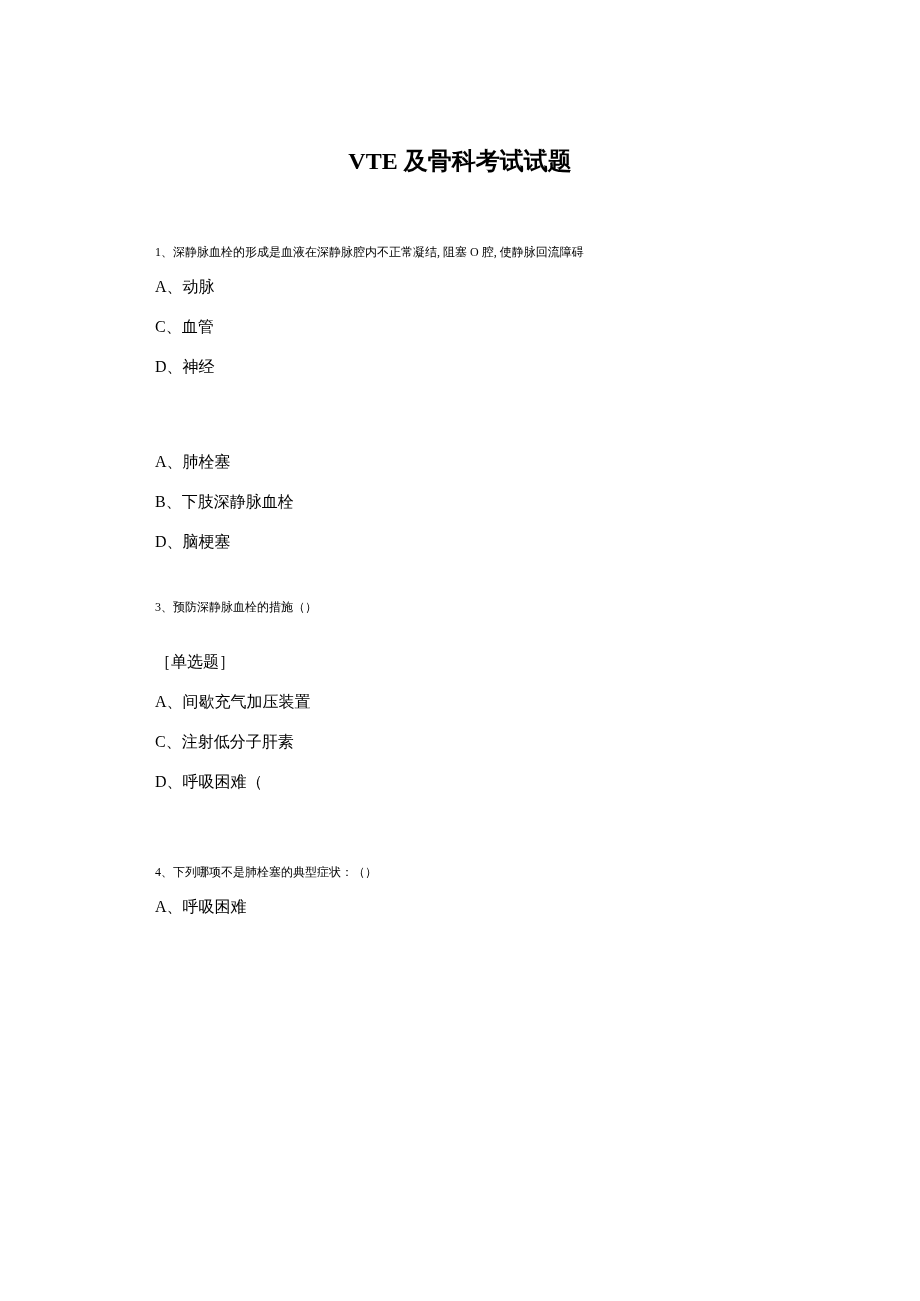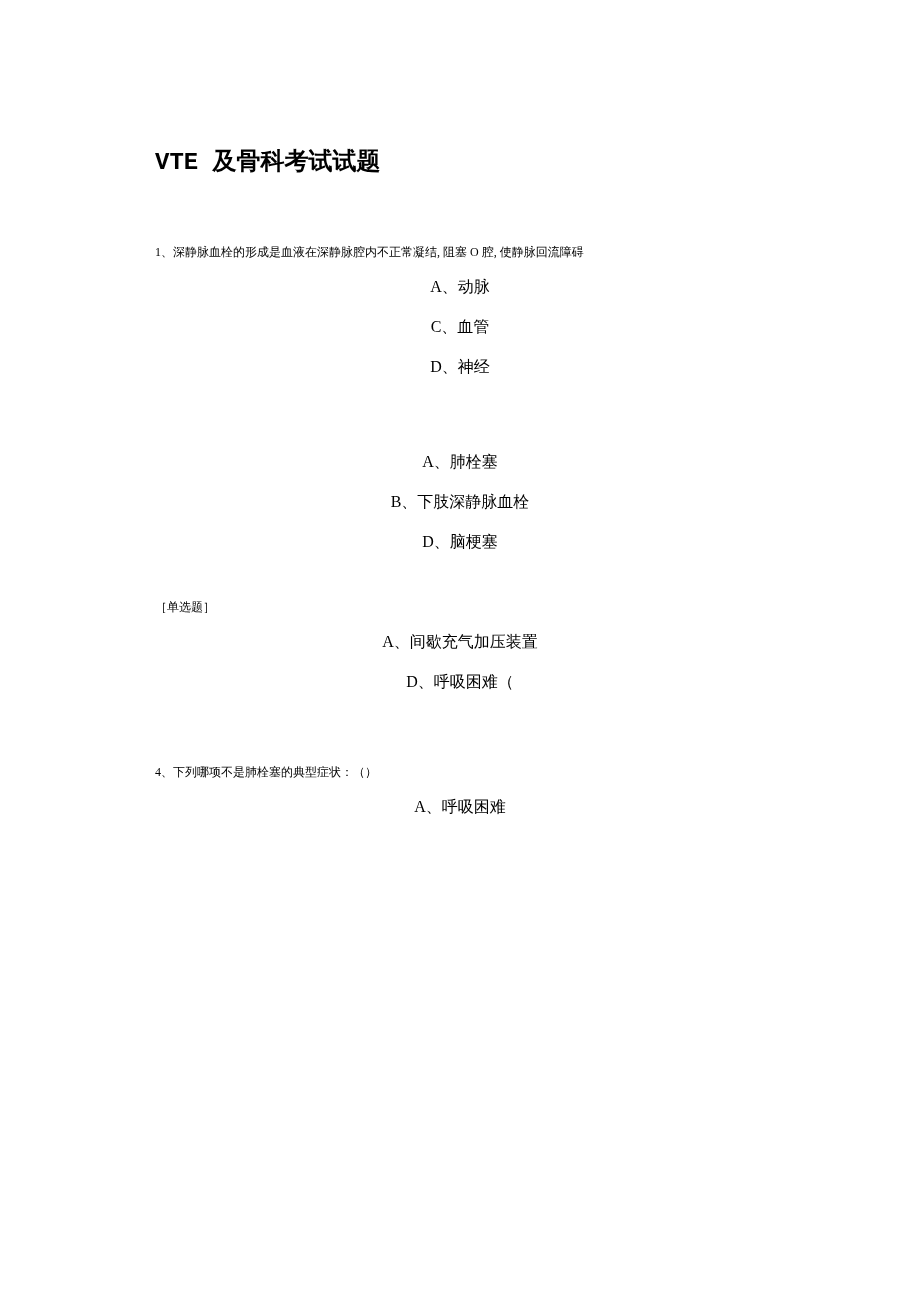--- a/index.html
+++ b/index.html
@@ -9,42 +9,41 @@
     }
     body {
       width: 920px;
       height: 1301px;
       background: #ffffff;
       font-family: "SimSun", "宋体", serif;
       color: #000000;
       padding: 145px 155px 0 155px;
     }
     .title {
-      text-align: left;
+      text-align: center;
       font-size: 24px;
       font-weight: bold;
       margin-bottom: 60px;
-      font-family: Liberation Mono, monospace;
+      font-family: Liberation Serif, serif;
     }
     .question-block {
       margin-bottom: 30px;
     }
     .question-text {
       font-size: 12px;
       line-height: 2.5;
       margin-bottom: 0;
     }
     .option {
       font-size: 16px;
       line-height: 2.5;
       margin-bottom: 0;
-      text-align: center;
     }
     .note {
-      font-size: 12px;
+      font-size: 16px;
       line-height: 2.5;
       margin-top: 20px;
       margin-bottom: 0;
     }
     .spacer {
       height: 25px;
     }
   </style>
 </head>
 <body>
@@ -60,22 +59,24 @@
 
 <div class="spacer"></div>
 
 <div class="question-block">
   <p class="option">A、肺栓塞</p>
   <p class="option">B、下肢深静脉血栓</p>
   <p class="option">D、脑梗塞</p>
 </div>
 
 <div class="question-block">
+  <p class="question-text">3、预防深静脉血栓的措施（）</p>
   <p class="note">［单选题］</p>
   <p class="option">A、间歇充气加压装置</p>
+  <p class="option">C、注射低分子肝素</p>
   <p class="option">D、呼吸困难（</p>
 </div>
 
 <div class="spacer"></div>
 
 <div class="question-block">
   <p class="question-text">4、下列哪项不是肺栓塞的典型症状：（）</p>
   <p class="option">A、呼吸困难</p>
 </div>
 

